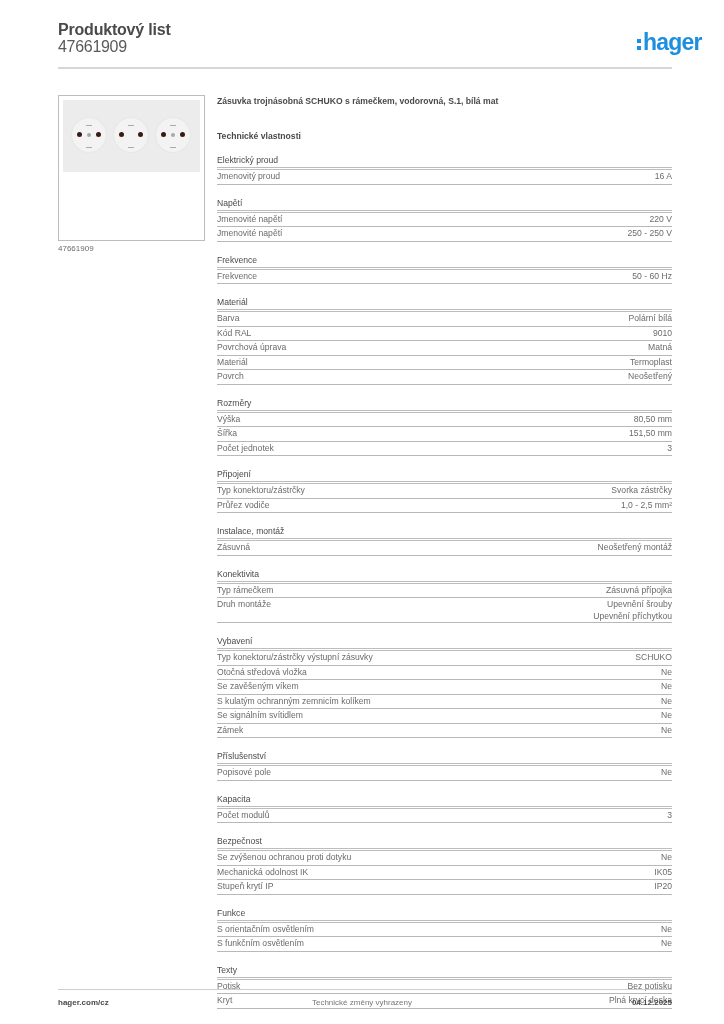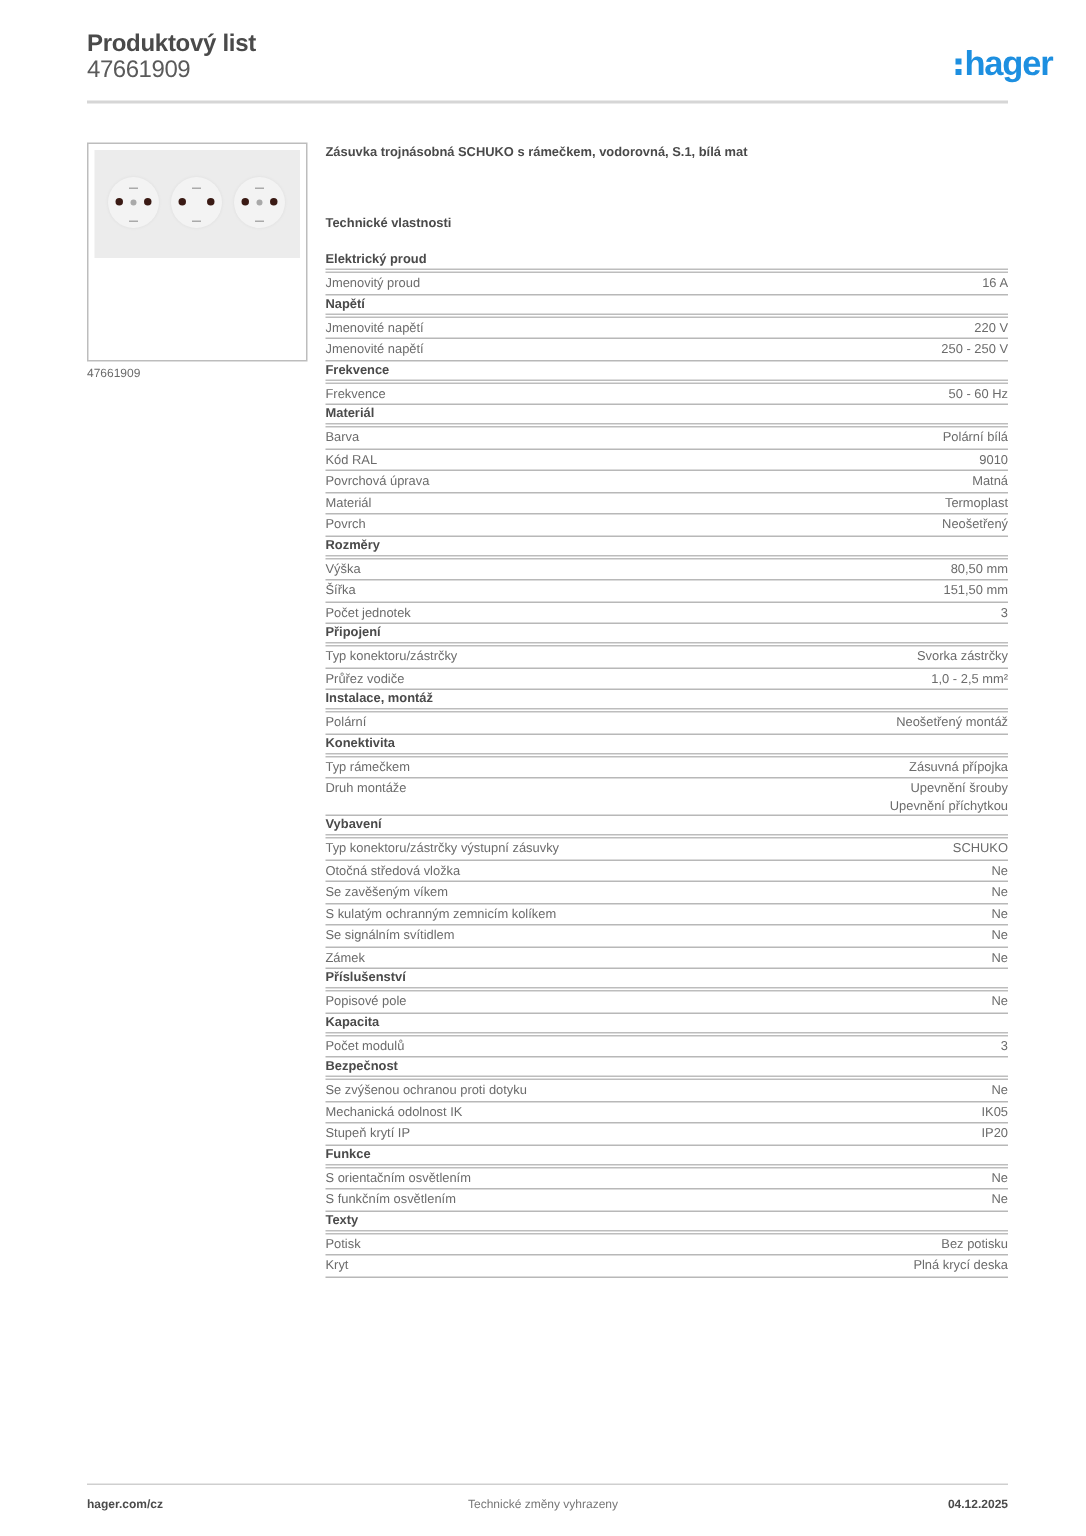--- a/index.html
+++ b/index.html
@@ -47,25 +47,25 @@
     position: absolute; top: 15px; left: 15px; width: 4px; height: 4px; border-radius: 50%; background: #a9a9a9;
   }
   .socket .mark {
     position: absolute; left: 14px; width: 6px; height: 3px; border-bottom: 1px solid #aaa;
   }
   .img-caption {
     position: absolute; left: 58px; top: 244px; font-size: 8px; color: #6a6a6a;
   }
   .content { position: absolute; left: 217px; top: 95px; width: 455px; }
   .prod-title { font-size: 8.6px; font-weight: bold; color: #4a4a4a; height: 12px; line-height: 12px; margin-top: 0px; }
-  .tech-title { font-size: 8.6px; font-weight: bold; color: #4a4a4a; margin-top: 35px; height: 12px; line-height: 12px; }
-  .section { }
+  .tech-title { font-size: 8.6px; font-weight: bold; color: #4a4a4a; margin-top: 23px; height: 12px; line-height: 12px; }
+  .section { margin-top: 13px; }
   .section:first-of-type { margin-top: 13px; }
   .sec-head {
-    font-size: 8.6px; font-weight: bold; color: #4a4a4a; height: 11px; line-height: 11px;
+    font-size: 8.6px; font-weight: normal; color: #4a4a4a; height: 11px; line-height: 11px;
     border-bottom: 3px double #bdbdbd; padding-bottom: 1px;
   }
   .row {
     display: flex; justify-content: space-between; align-items: flex-start;
     font-size: 8.6px; color: #6b6b6b; line-height: 11.5px; padding-top: 1px;
     border-bottom: 1px solid #b8b8b8; min-height: 12.5px;
   }
   .row .val { text-align: right; white-space: pre-line; }
   .footer-rule {
     position: absolute; left: 58px; top: 989px; width: 614px; height: 1px; background: #cfcfcf;
@@ -190,21 +190,21 @@
           <span class="val">Svorka zástrčky</span>
         </div>
         <div class="row">
           <span class="lbl">Průřez vodiče</span>
           <span class="val">1,0 - 2,5 mm²</span>
         </div>
       </div>
       <div class="section">
         <div class="sec-head">Instalace, montáž</div>
         <div class="row">
-          <span class="lbl">Polární</span>
+          <span class="lbl">Zásuvná</span>
           <span class="val">Neošetřený montáž</span>
         </div>
       </div>
       <div class="section">
         <div class="sec-head">Konektivita</div>
         <div class="row">
           <span class="lbl">Typ rámečkem</span>
           <span class="val">Zásuvná přípojka</span>
         </div>
         <div class="row">

